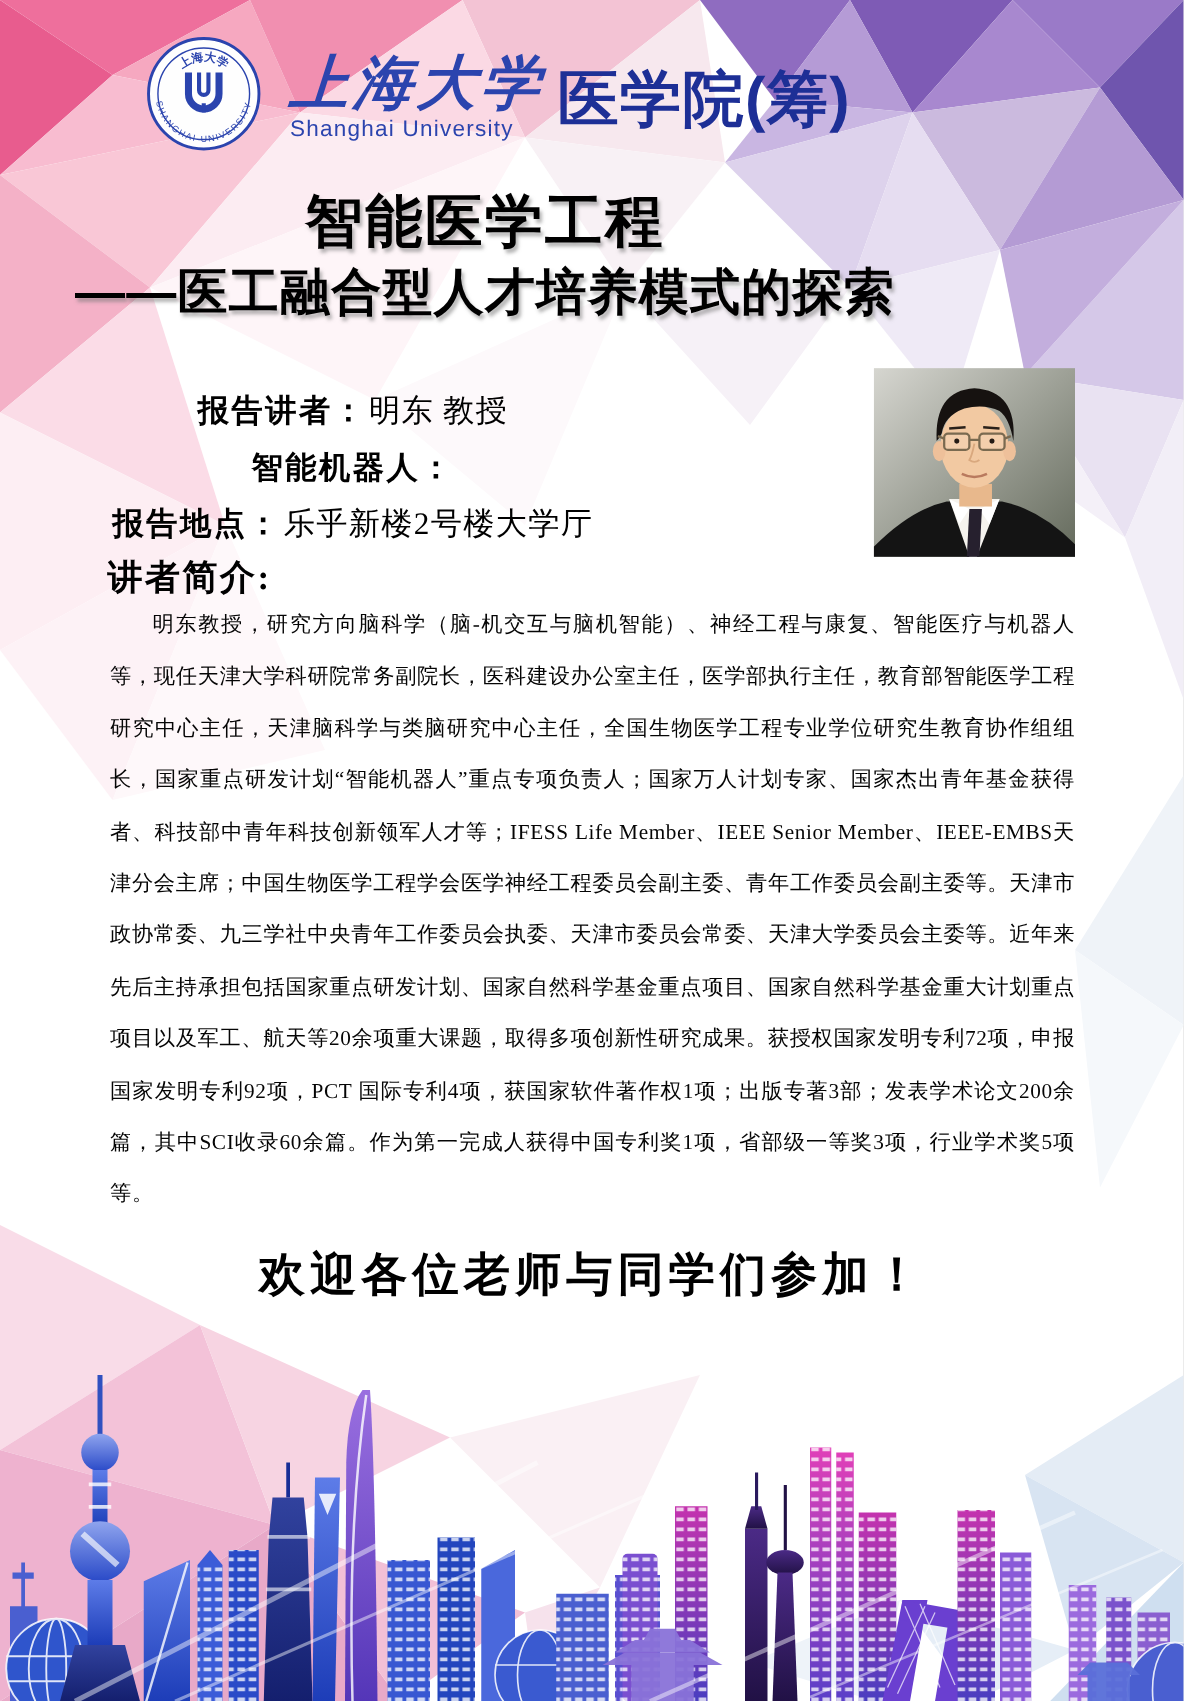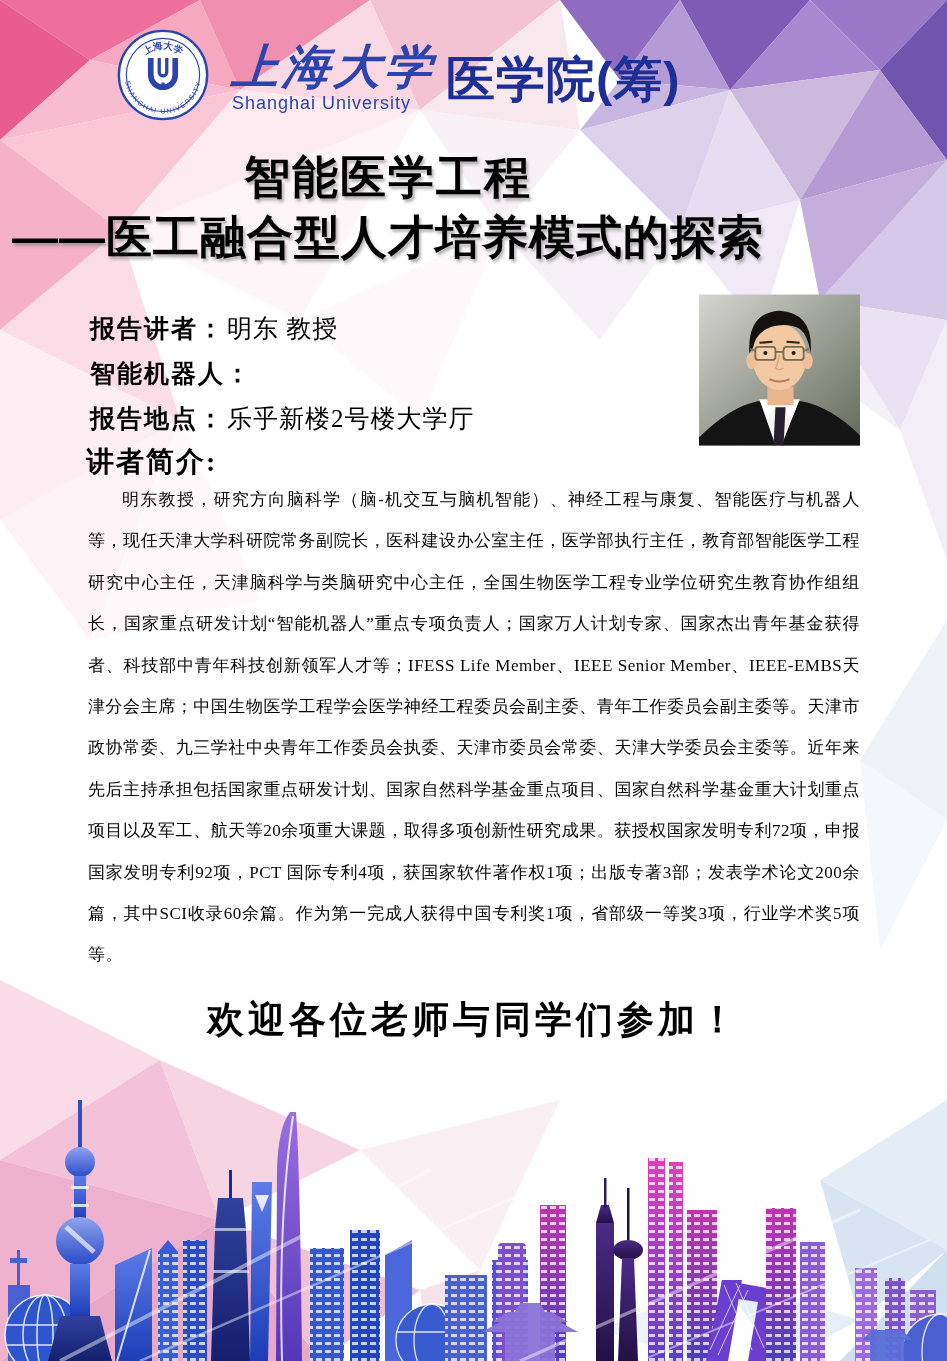--- a/index.html
+++ b/index.html
@@ -32,25 +32,25 @@
   }
 
   
   .title-block {
     position:absolute; top:148px; left:0; width:776px; text-align:center;
     font-family:"Liberation Sans","DejaVu Sans",sans-serif;
     font-weight:900; color:#000;
     text-shadow:2px 3px 3px rgba(120,120,120,.55);
   }
   .title-line1 { font-size:46px; line-height:1.3; letter-spacing:2px; }
-  .title-line2 { font-size:46px; line-height:1.3; letter-spacing:1px; }
+  .title-line2 { font-size:40px; line-height:1.3; letter-spacing:1px; }
 
   
   .info-block { position:absolute; left:90px; top:306px; }
-  .info-row { display:flex; height:45px; align-items:center; font-size:25px; }
+  .info-row { display:flex; height:45px; align-items:center; font-size:25px;justify-content:center; }
   .info-label { font-weight:bold; letter-spacing:2px; }
   .info-value { margin-left:2px; letter-spacing:1px; }
 
   
   .photo { position:absolute; left:699px; top:294px; width:161px; height:152px; }
   .photo svg { width:100%; height:100%; display:block; }
 
   
   .bio-heading {
     position:absolute; left:86px; top:443px;

